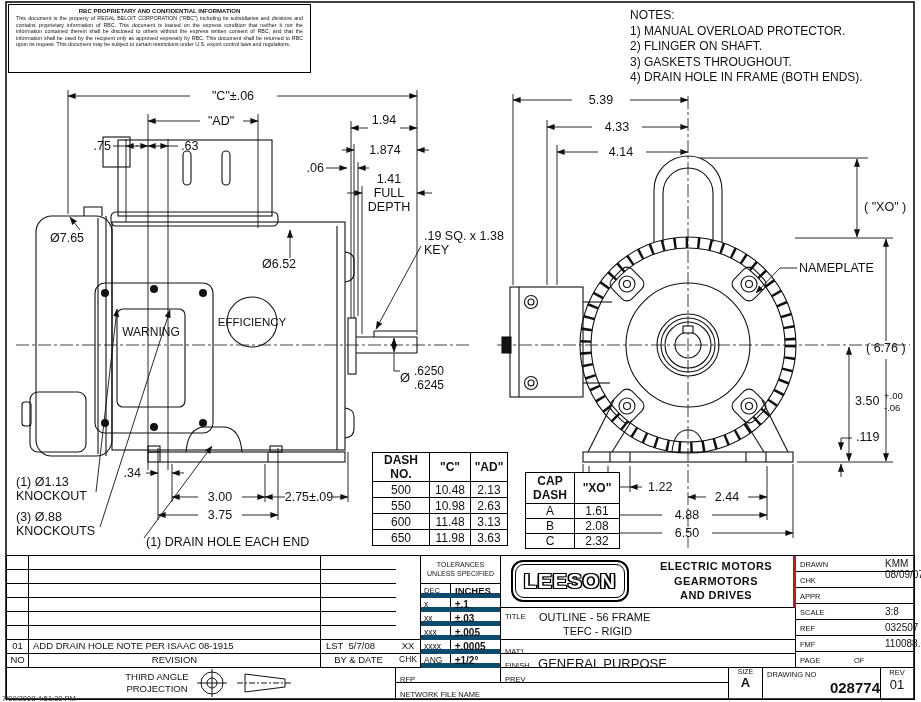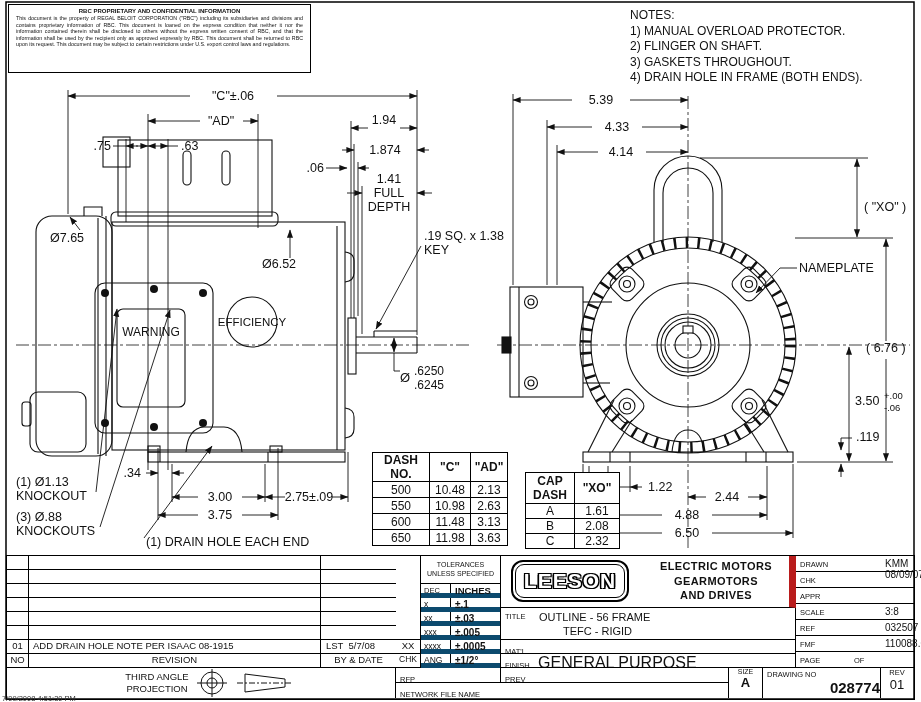--- a/index.html
+++ b/index.html
@@ -468,42 +468,42 @@
           <circle cx="25" cy="14" r="11"></circle>
             <circle cx="25" cy="14" r="5"></circle>
           <line x1="10" y1="14" x2="40" y2="14"></line>
             <line x1="25" y1="0" x2="25" y2="28"></line>
           <polygon points="58,5 98,10 98,18 58,23"></polygon>
           <line x1="50" y1="14" x2="106" y2="14" stroke-dasharray="6 2 2 2"></line>
         </g>
       </svg>
     </div>
 
-    <div class="abs" style="left:494px;top:0;width:295px;height:52px;border-right:7px solid #b91c1c;border-bottom:1px solid #000;box-sizing:border-box">
+    <div class="abs" style="left:494px;top:0;width:295px;height:52px;border-right:3px solid #b91c1c;border-bottom:1px solid #000;box-sizing:border-box">
       <div class="logo-outer">
         <div class="logo-inner">LEESON</div>
       </div>
       <div class="comp-txt">
         <div>ELECTRIC MOTORS</div>
         <div>GEARMOTORS</div>
         <div>AND DRIVES</div>
       </div>
     </div>
 
     <div class="cell" style="left:494px;top:52px;width:295px;height:32px">
       <span class="lbl abs" style="left:4px;top:4px">TITLE</span>
       <span class="abs" style="left:38px;top:3px;font-size:11px">OUTLINE - 56 FRAME</span>
       <span class="abs" style="left:62px;top:17px;font-size:11px">TEFC - RIGID</span>
     </div>
     <div class="cell" style="left:494px;top:84px;width:295px;height:14px">
       <span class="lbl" style="padding-left:4px">MAT'L</span>
     </div>
     <div class="cell" style="left:494px;top:98px;width:295px;height:14px">
       <span class="lbl" style="padding-left:4px">FINISH</span>
-      <span style="font-size:16px;padding-left:4px">GENERAL PURPOSE</span>
+      <span style="font-size:13px;padding-left:4px">GENERAL PURPOSE</span>
     </div>
     <div class="cell" style="left:494px;top:112px;width:228px;height:15px">
       <span class="lbl" style="padding-left:4px">PREV</span>
     </div>
 
     <div class="rfield" style="top:0">
       <span class="lbl">DRAWN</span>
       <span class="val">KMM 08/09/07</span>
     </div>
     <div class="rfield" style="top:16px">

